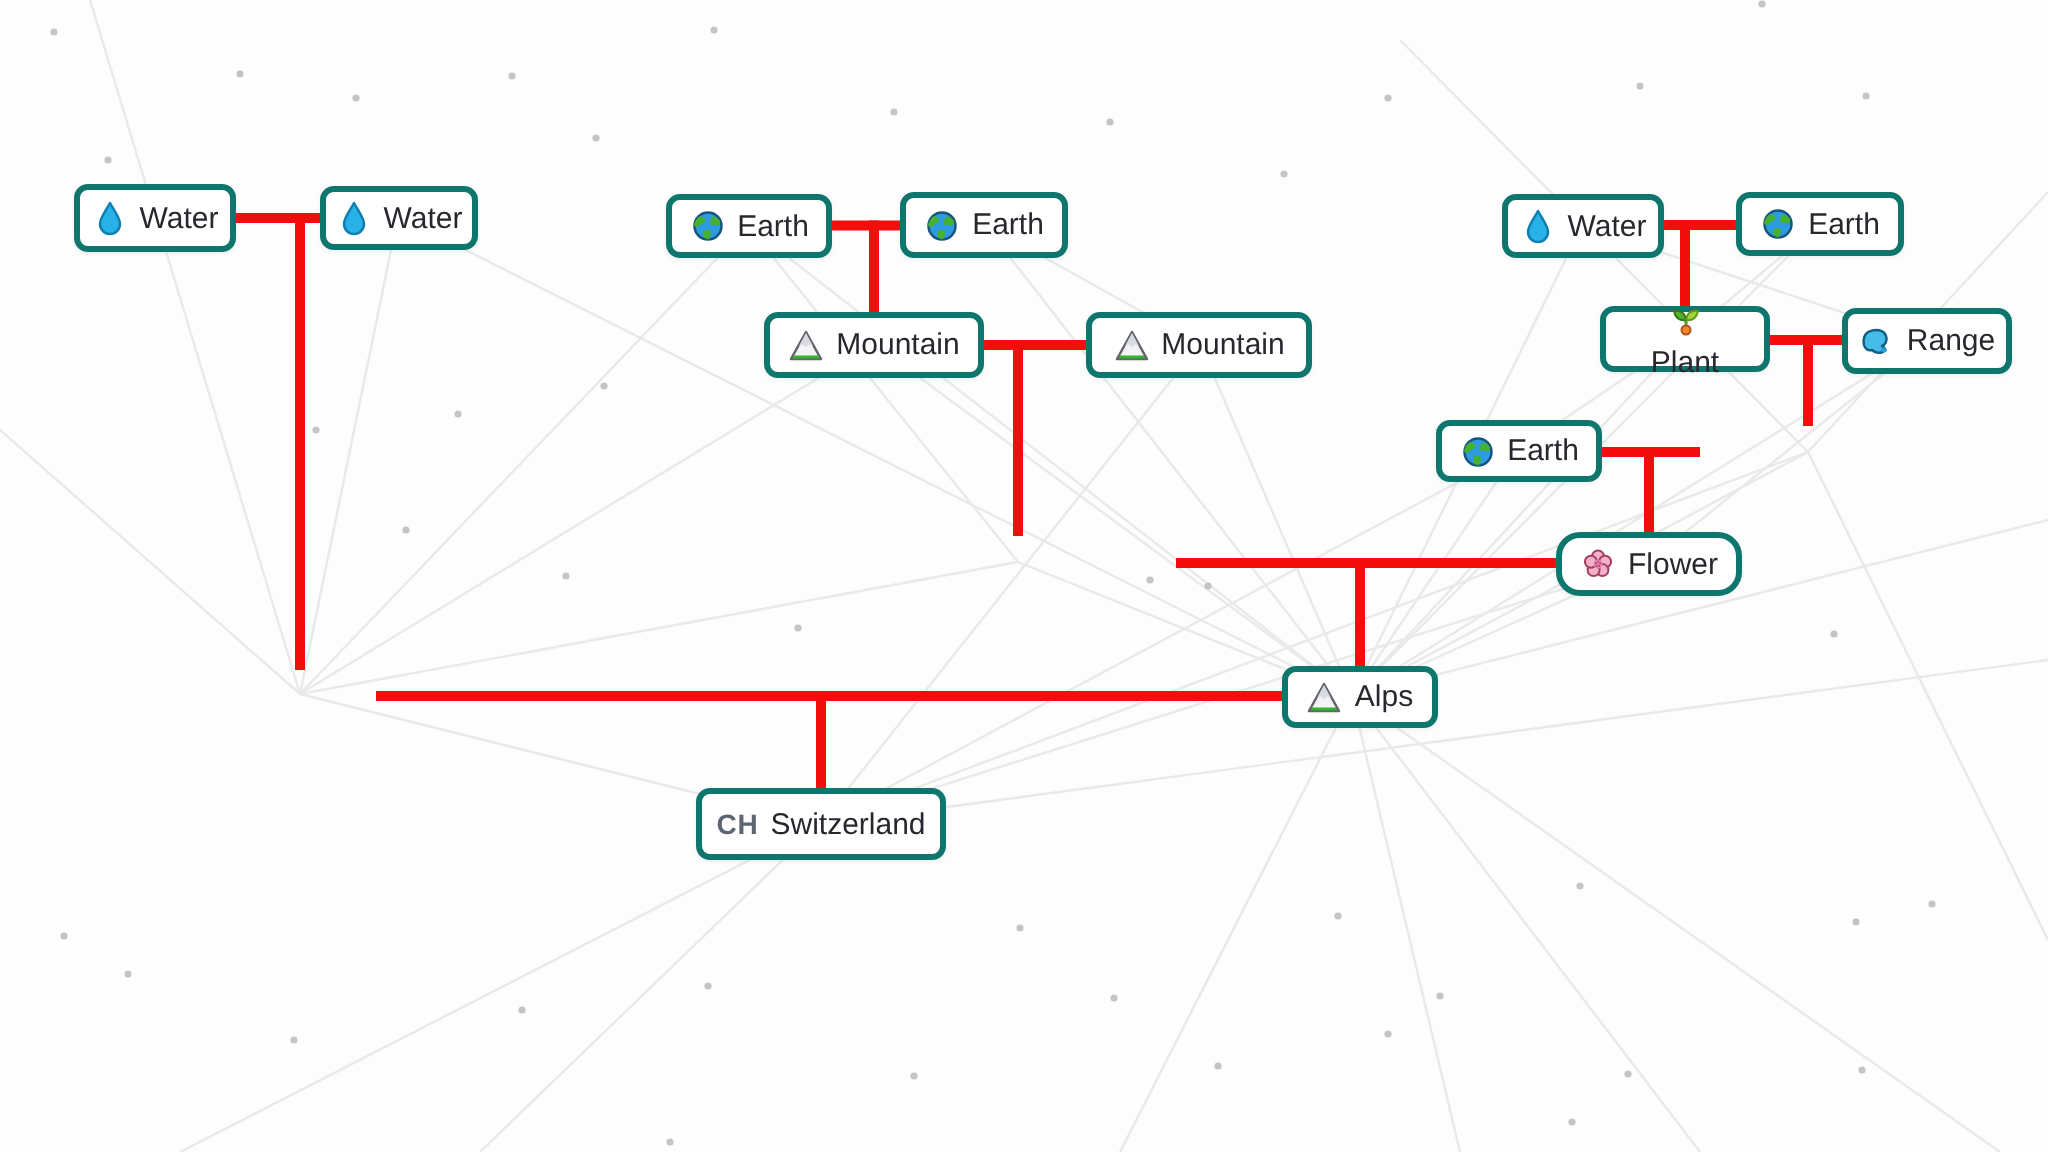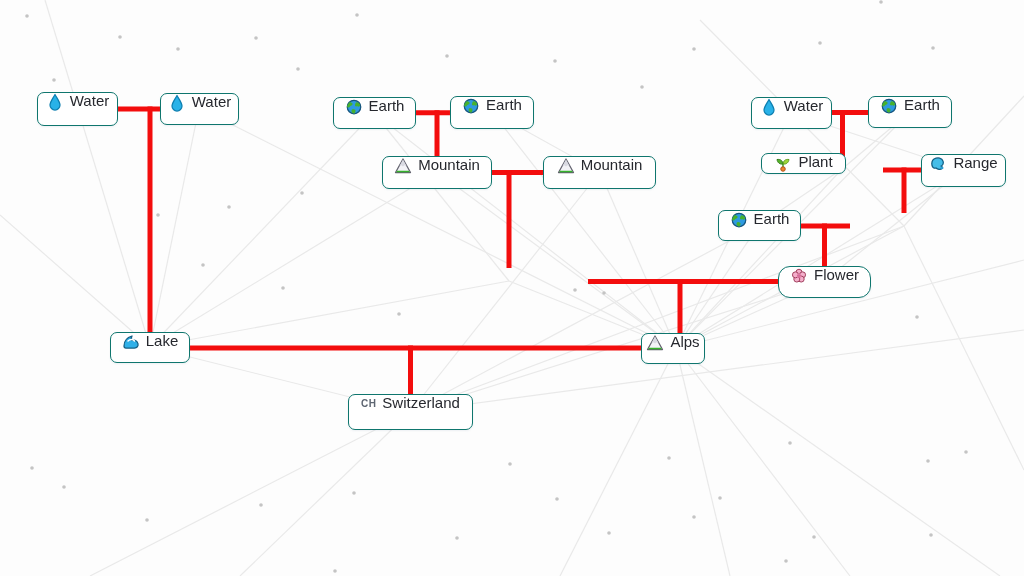--- a/index.html
+++ b/index.html
@@ -4,29 +4,29 @@
 <style>
   html,body{margin:0;padding:0;background:#fdfdfd;}
   .board{
     position:relative;width:1024px;height:576px;overflow:hidden;
     background:#fdfdfd;font-family:"Liberation Sans",sans-serif;
   }
   svg.layer{position:absolute;left:0;top:0;z-index:1;}
   svg.layer.connectors{z-index:2;}
   #nodes{position:absolute;left:0;top:0;width:100%;height:100%;z-index:3;}
   .craft-node{
-    position:absolute;display:flex;align-items:flex-start;justify-content:center;
-    gap:6px;background:#ffffff;border:1px solid #0f766e;border-radius:7px;
+    position:absolute;display:flex;align-items:center;justify-content:center;
+    gap:6px;background:#ffffff;border:3px solid #0f766e;border-radius:7px;
     font-size:15px;color:#26282e;box-sizing:border-box;cursor:pointer;
     box-shadow:0 1px 2px rgba(140,160,185,.14);white-space:nowrap;user-select:none;
   }
   .craft-node .icon{display:flex;align-items:center;justify-content:center;width:18px;height:18px;flex:0 0 auto;}
   .craft-node .icon svg{width:18px;height:18px;display:block;}
   .craft-node .label{line-height:1;}
-  .flag-text{font-size:10px;color:#5e6672;font-weight:600;letter-spacing:.4px;line-height:1;}
+  .flag-text{font-size:14px;color:#5e6672;font-weight:600;letter-spacing:.4px;line-height:1;}
 </style>
 </head>
 <body>
 
 <div class="board">
   <svg class="layer web" width="1024" height="576">
       <line x1="150" y1="347" x2="45" y2="0" stroke="#e9e9e9" stroke-width="1.2"></line>
       <line x1="150" y1="347" x2="199" y2="108" stroke="#e9e9e9" stroke-width="1.2"></line>
       <line x1="150" y1="347" x2="374" y2="113" stroke="#e9e9e9" stroke-width="1.2"></line>
       <line x1="150" y1="347" x2="437" y2="172" stroke="#e9e9e9" stroke-width="1.2"></line>
@@ -199,21 +199,21 @@
         <span class="icon">
           <svg viewBox="0 0 36 36">
             <circle cx="18" cy="18" r="13.5" fill="#2e9ae0" stroke="#16567e" stroke-width="2.5"></circle>
             <path d="M10 8c3 1 6 2 5 5s-5 2-6 5c-1 2-4 1-5-1 1-4 3-7 6-9z" fill="#46b12e"></path>
             <path d="M22 9c3-1 6 1 8 4 1 3-2 5-4 4s-6 1-6-2 1-5 2-6z" fill="#46b12e"></path>
             <path d="M16 22c3 0 6 2 5 5l-2 4c-3 1-6-2-6-5 0-2 1-4 3-4z" fill="#46b12e"></path>
           </svg>
         </span>
         <span class="label">Earth</span>
       </div>
-      <div class="craft-node" style="left: 761px; top: 153px; width: 85px; height: 21px;">
+      <div class="craft-node" style="left: 800px; top: 153px; width: 85px; height: 33px; flex-direction: column;">
         <span class="icon">
           <svg viewBox="0 0 36 36">
             <path d="M18 29V19" stroke="#4a9c27" stroke-width="3" fill="none"></path>
             <path d="M18 20c-7 1-11-3-12-9 7-1 11 2 12 9z" fill="#57b32c" stroke="#2f7a14" stroke-width="2" stroke-linejoin="round"></path>
             <path d="M18 20c7 1 11-3 12-9-7-1-11 2-12 9z" fill="#9ed637" stroke="#5d9c1b" stroke-width="2" stroke-linejoin="round"></path>
             <circle cx="18" cy="30" r="4.5" fill="#ef8432" stroke="#b05416" stroke-width="2"></circle>
           </svg>
         </span>
         <span class="label">Plant</span>
       </div>
@@ -252,30 +252,21 @@
               <circle cx="18" cy="15.8" r="0.9"></circle>
               <circle cx="20.1" cy="17.3" r="0.9"></circle>
               <circle cx="19.3" cy="19.9" r="0.9"></circle>
               <circle cx="16.7" cy="19.9" r="0.9"></circle>
               <circle cx="15.9" cy="17.3" r="0.9"></circle>
             </g>
           </svg>
         </span>
         <span class="label">Flower</span>
       </div>
-      <div class="craft-node" style="left: 110px; top: 332px; width: 80px; height: 31px;">
-        <span class="icon">
-          <svg viewBox="0 0 36 36">
-            <path d="M4 26c0-9 6-17 16-20-2 4-2 7 0 9 6-2 11 1 12 7 1 4-2 8-7 8H8c-2 0-4-2-4-4z" fill="#2fb0e8" stroke="#135f84" stroke-width="2.5" stroke-linejoin="round"></path>
-            <path d="M12 16c4-4 10-4 13 0" stroke="#ffffff" stroke-width="3" fill="none" stroke-linecap="round"></path>
-          </svg>
-        </span>
-        <span class="label">Lake</span>
-      </div>
-      <div class="craft-node" style="left: 641px; top: 333px; width: 64px; height: 31px;">
+      <div class="craft-node" style="left: 641px; top: 333px; width: 78px; height: 31px;">
         <span class="icon">
           <svg viewBox="0 0 36 36">
             <path d="M18 4 L33 31 H3 Z" fill="#f3f3f7" stroke="#62626e" stroke-width="2.5" stroke-linejoin="round"></path>
             <path d="M18 5 L11 18 l3.5-1.5 3.5 2.5 3-2.5 4 1.5 z" fill="#d9dae2"></path>
             <path d="M6 27.5 h24 l1.6 3 H4.4 z" fill="#35b32b"></path>
           </svg>
         </span>
         <span class="label">Alps</span>
       </div>
       <div class="craft-node" style="left: 348px; top: 394px; width: 125px; height: 36px;">

